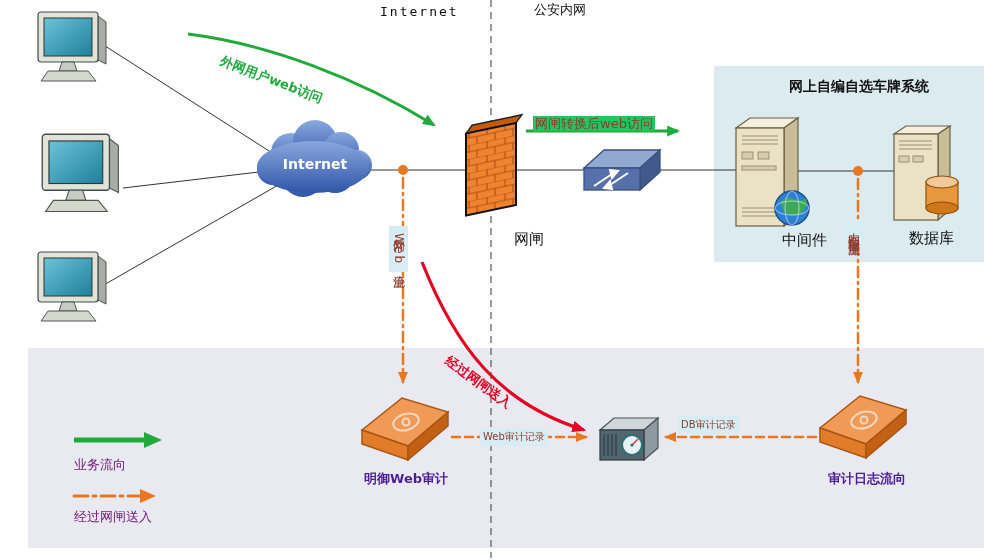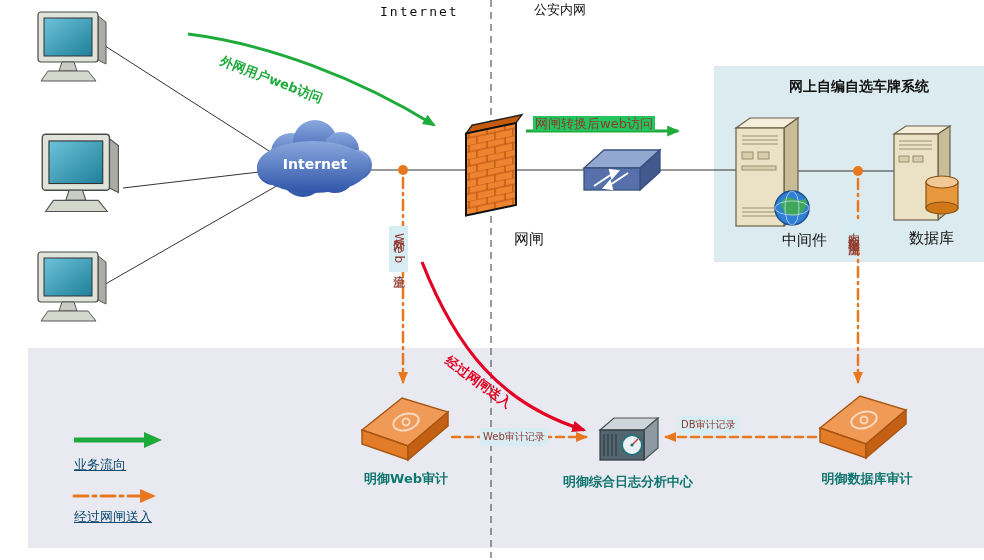--- a/index.html
+++ b/index.html
@@ -4,27 +4,27 @@
 <style>
   html,body{margin:0;padding:0;}
   body{font-family:"DejaVu Sans","Liberation Sans",sans-serif;background:#fff;}
   .stage{position:relative;width:984px;height:560px;background:#fff;overflow:hidden;margin-left:28px;}
   .stage svg{position:absolute;left:0;top:0;}
   .lbl{position:absolute;white-space:nowrap;}
   .mono{font-family:"DejaVu Sans Mono","Liberation Mono",monospace;font-size:13px;letter-spacing:2px;color:#111;}
   .zone-lbl{font-size:13px;color:#111;}
   .node-lbl{font-size:15px;color:#111;text-align:right;}
   .sys-title{font-size:14px;font-weight:bold;color:#111;text-align:center;}
-  .blue-lbl{font-size:13px;font-weight:bold;color:#0f766e;text-align:center;}
+  .blue-lbl{font-size:13px;font-weight:bold;color:#4c1d95;text-align:center;}
   .green-rot{font-size:13px;font-weight:bold;color:#1faa3c;transform:rotate(21deg);transform-origin:left top;}
   .red-rot{font-size:13px;font-weight:bold;color:#e30022;transform:rotate(36deg);transform-origin:left top;}
   .chip{font-size:10px;color:#8e3a2e;background:#d8ecf3;padding:1px 3px;line-height:16px;}
   .chip-white{font-size:13px;color:#8e3a2e;background:#22c55e;padding:0 2px;line-height:15px;}
   .vlabel{writing-mode:vertical-rl;text-orientation:mixed;font-size:12px;color:#8e3a2e;background:#d8ecf3;padding:3px 1px;letter-spacing:2px;}
-  .legend-lbl{font-size:13px;color:#0c4a6e;text-decoration:underline;}
+  .legend-lbl{font-size:13px;color:#701a75;}
 </style>
 </head>
 <body>
 
 <div class="stage">
 
 <svg width="984" height="560" viewBox="0 0 984 560">
   <defs>
     <linearGradient id="cloudGrad" x1="0" y1="0" x2="0" y2="1">
       <stop offset="0" stop-color="#8aa8de"></stop>
@@ -191,19 +191,18 @@
 <div class="lbl node-lbl" style="left:864px;top:229px;width:62px;font-family:Liberation Serif, serif;">数据库</div>
 
 <div class="lbl vlabel" style="left:361px;top:226px;">外网Web流量</div>
 <div class="lbl vlabel" style="left:816px;top:220px;">内部数据库流量</div>
 <div class="lbl red-rot" style="left:424px;top:352px;">经过网闸送入</div>
 
 <div class="lbl chip" style="left:452px;top:428px;">Web审计记录</div>
 <div class="lbl chip" style="left:650px;top:416px;">DB审计记录</div>
 
 <div class="lbl blue-lbl" style="left:328px;top:470px;width:100px;">明御Web审计</div>
-<div class="lbl blue-lbl" style="left:518px;top:473px;width:164px;">明御综合日志分析中心</div>
-<div class="lbl blue-lbl" style="left:784px;top:470px;width:110px;">明御数据库审计</div>
+<div class="lbl blue-lbl" style="left:784px;top:470px;width:110px;">审计日志流向</div>
 
 <div class="lbl legend-lbl" style="left:46px;top:456px;">业务流向</div>
 <div class="lbl legend-lbl" style="left:46px;top:508px;">经过网闸送入</div>
 
 </div>
 
 </body></html>

